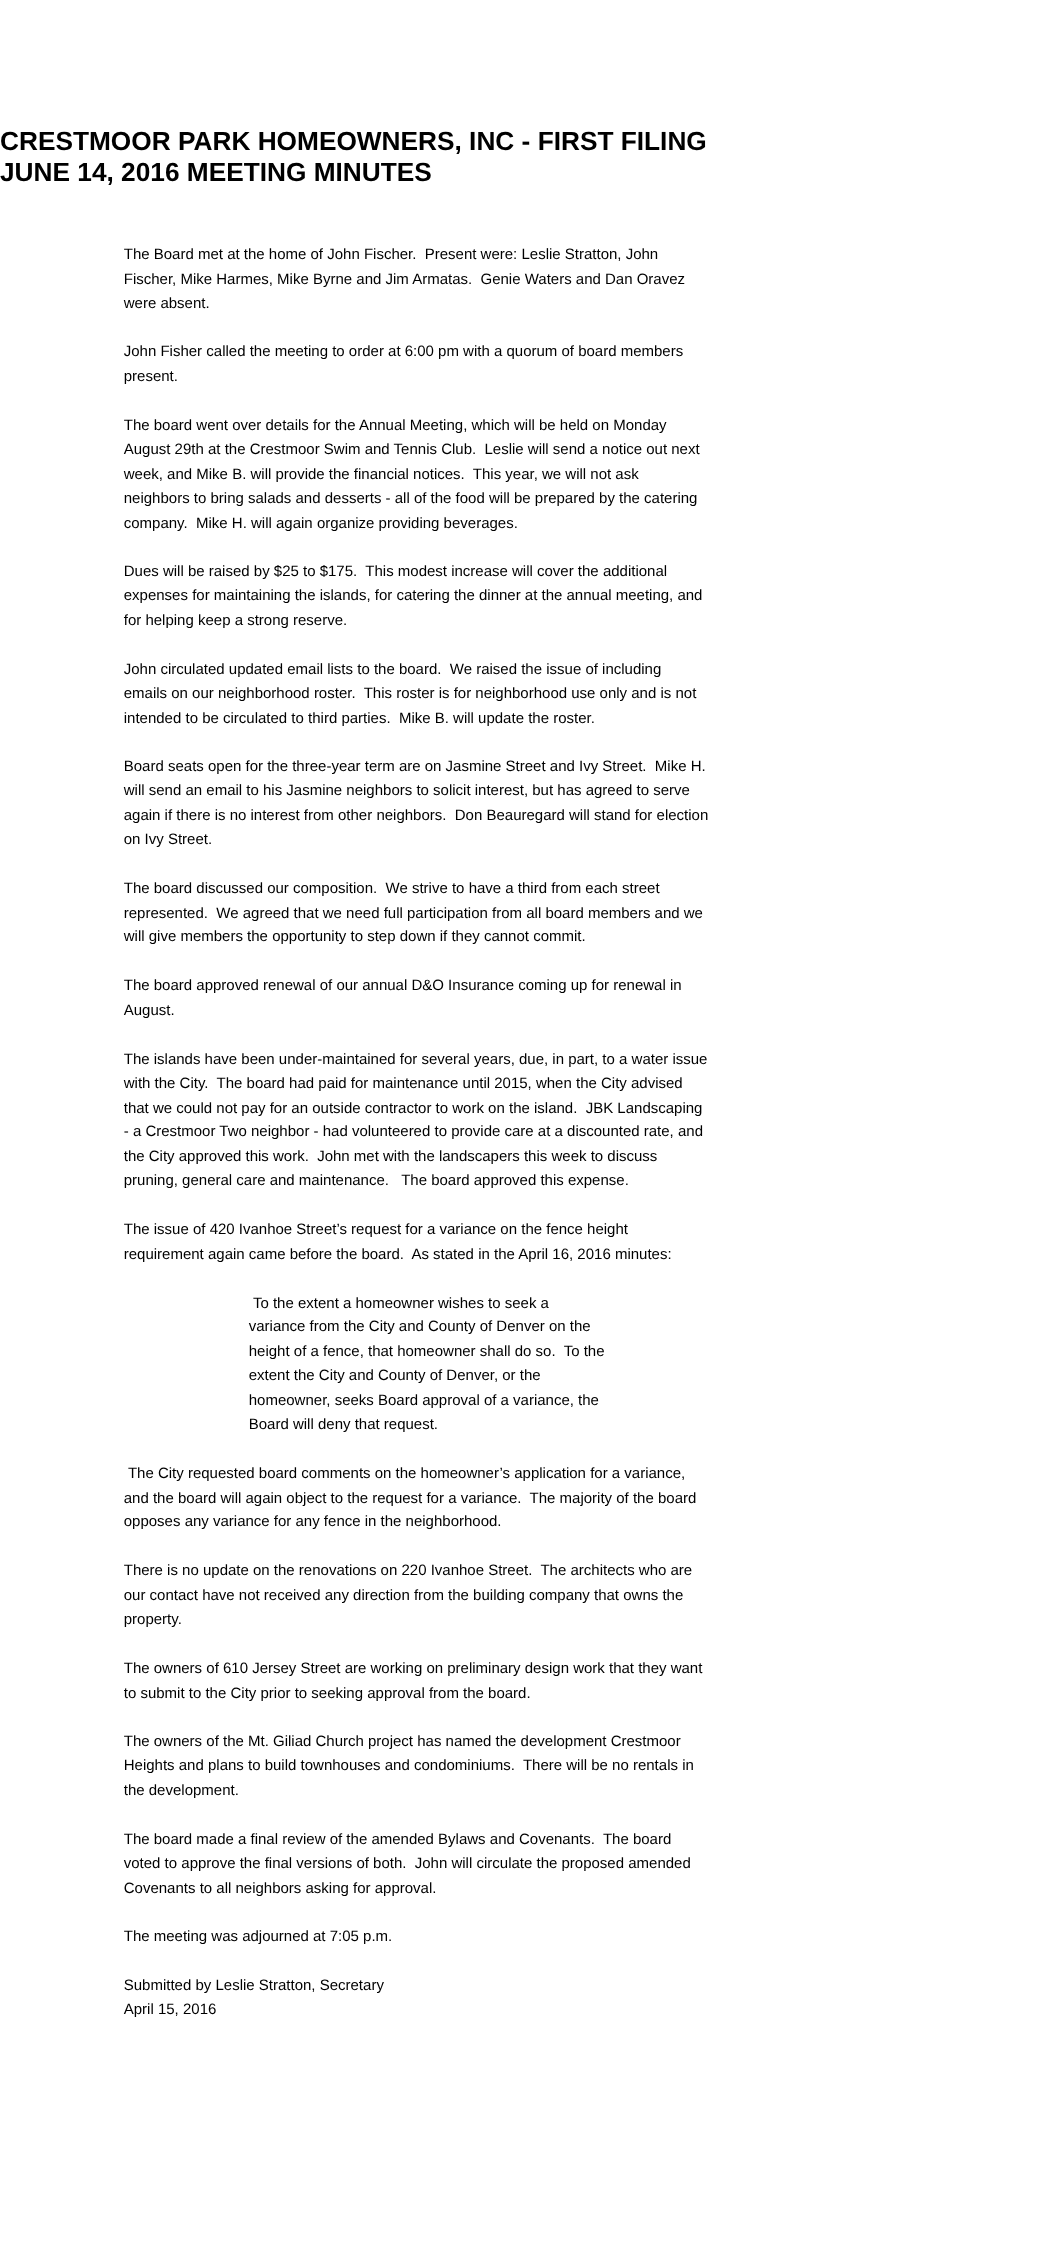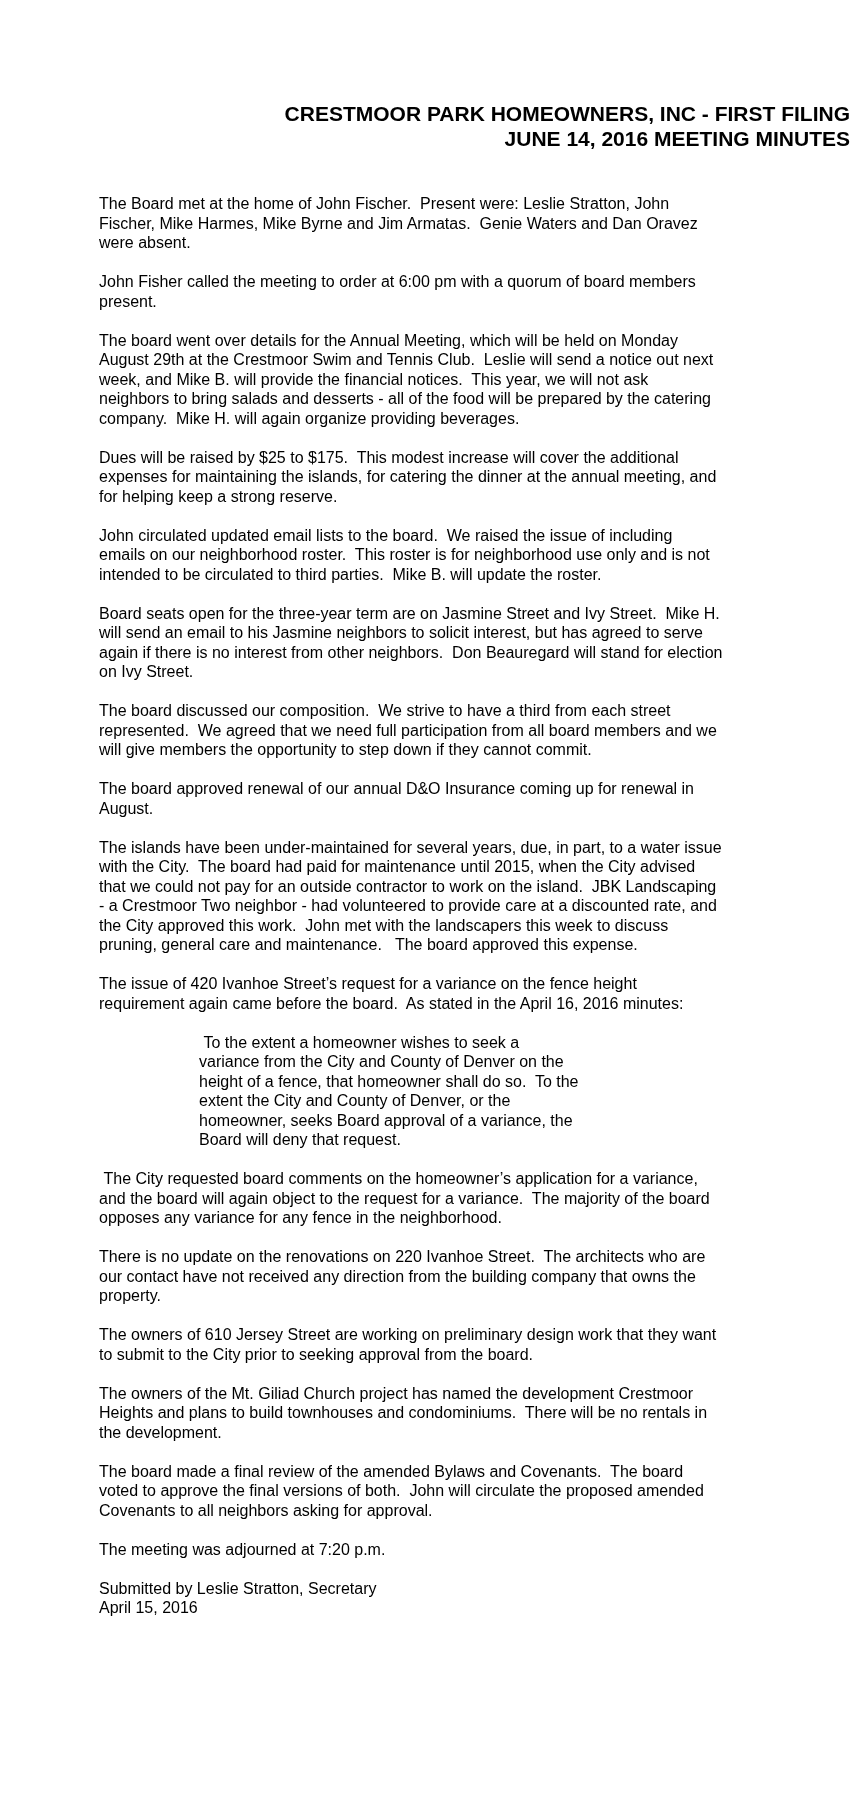--- a/index.html
+++ b/index.html
@@ -12,30 +12,30 @@
     width: 850px;
     height: 1812px;
     background: #ffffff;
     color: #000000;
     font-family: "Liberation Sans", sans-serif;
     overflow: hidden;
     box-sizing: border-box;
     padding-top: 101px;
   }
   .doc-title {
-    text-align: right;
+    text-align: left;
     font-weight: bold;
     font-size: 21px;
     line-height: 25px;
     letter-spacing: 0;
   }
   .content {
     margin-left: 99px;
     width: 700px;
-    font-size: 16px;
+    font-size: 12px;
     line-height: 19.5px;
   }
   .para {
     margin: 19.5px 0 0 0;
     white-space: pre-wrap;
   }
   .para.first {
     margin-top: 43px;
   }
   .quote {
@@ -106,19 +106,19 @@
 our contact have not received any direction from the building company that owns the
 property.</div>
     <div class="para">The owners of 610 Jersey Street are working on preliminary design work that they want
 to submit to the City prior to seeking approval from the board.</div>
     <div class="para">The owners of the Mt. Giliad Church project has named the development Crestmoor
 Heights and plans to build townhouses and condominiums.  There will be no rentals in
 the development.</div>
     <div class="para">The board made a final review of the amended Bylaws and Covenants.  The board
 voted to approve the final versions of both.  John will circulate the proposed amended
 Covenants to all neighbors asking for approval.</div>
-    <div class="para">The meeting was adjourned at 7:20 p.m.</div>
+    <div class="para">The meeting was adjourned at 7:05 p.m.</div>
 
     <div class="signature">Submitted by Leslie Stratton, Secretary
 April 15, 2016</div>
   </div>
 
 </div>
 
 </body></html>

